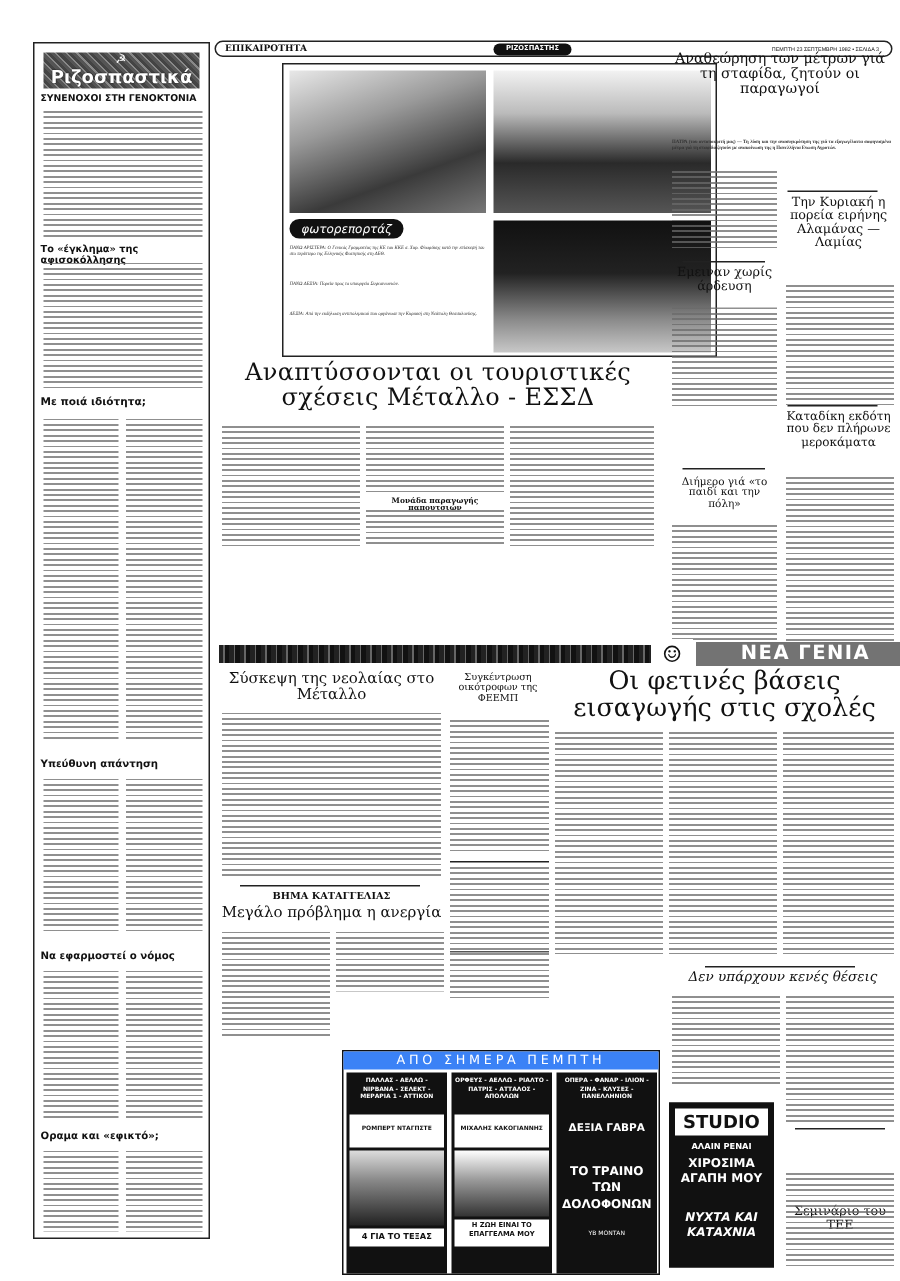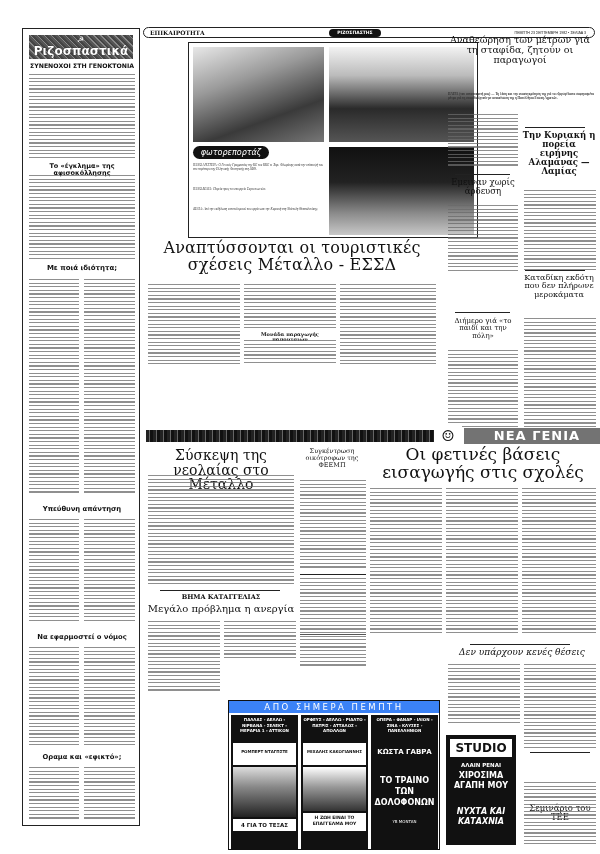--- a/index.html
+++ b/index.html
@@ -2,21 +2,21 @@
 <html><head>
 <meta charset="utf-8">
 <style>
   * { box-sizing: border-box; margin: 0; padding: 0; }
   html, body { width: 600px; height: 854px; background: #ffffff; overflow: hidden; }
   body { position: relative; font-family: "DejaVu Serif", serif; color: #111; }
   .abs { position: absolute; }
   .txt-serif { font-family: "Liberation Serif", serif; font-size: 3.2px; line-height: 4px; color: #333; text-align: justify; overflow: hidden; }
   .lines { background: repeating-linear-gradient(to bottom, #6a6a6a 0px, #6a6a6a 1.2px, transparent 1.2px, transparent 3.6px); opacity: 0.75; }
   .hd-serif { font-family: "DejaVu Serif", serif; font-weight: bold; text-align: center; color: #111; line-height: 1.05; }
-  .hd-sans { font-family: "DejaVu Sans", sans-serif; font-weight: bold; text-align: center; color: #111; line-height: 1.05; }
+  .hd-sans { font-family: "DejaVu Sans", sans-serif; font-weight: bold; text-align: left; color: #111; line-height: 1.05; }
   .rule { background: #222; height: 1px; }
   .photo { background: #2a2a2a; overflow: hidden; }
   .col-box { border: 1px solid #222; }
 </style>
 </head>
 <body>
 
 <div class="abs" style="left:143px; top:27px; width:452px; height:11px; border:1px solid #222; border-radius:6px;">
   <span class="abs" style="left:6px; top:1px; font-family:'DejaVu Serif',serif; font-weight:bold; font-size:6px; line-height:8px;">ΕΠΙΚΑΙΡΟΤΗΤΑ</span>
   <span class="abs" style="left:185px; top:1px; width:52px; height:8px; background:#111; color:#fff; border-radius:4px; font-family:'DejaVu Sans',sans-serif; font-weight:bold; font-size:4.5px; line-height:8px; text-align:center;">ΡΙΖΟΣΠΑΣΤΗΣ</span>
@@ -68,21 +68,21 @@
 <div class="abs lines" style="left:244px; top:284px; width:92px; height:44px;"></div>
 <div class="abs hd-serif" style="left:244px; top:332px; width:92px; font-size:5px;">Μονάδα παραγωγής παπουτσιών</div>
 <div class="abs lines" style="left:244px; top:340px; width:92px; height:24px;"></div>
 <div class="abs lines" style="left:340px; top:284px; width:96px; height:80px;"></div>
 
 <div class="abs hd-serif" style="left:444px; top:35px; width:152px; font-size:9.5px; font-weight:normal;">Αναθεώρηση των μέτρων γιά τη σταφίδα, ζητούν οι παραγωγοί</div>
 <div class="abs txt-serif" style="left:448px; top:92px; width:146px; height:18px; font-weight:bold;">ΠΑΤΡΑ (του ανταποκριτή μας) — Τη λύση και την ανασυγκρότηση της γιά τα εξαγωγέλαιτα σαφηνισμένα μέτρα γιά τη σταφίδα ζητούν με ανακοίνωση της η Πανελλήνια Ενωση Αγροτών.</div>
 <div class="abs lines" style="left:448px; top:114px; width:70px; height:54px;"></div>
 
 <div class="abs rule" style="left:525px; top:127px; width:60px;"></div>
-<div class="abs hd-serif" style="left:522px; top:131px; width:74px; font-size:8.5px; font-weight:bold;">Την Κυριακή η πορεία ειρήνης Αλαμάνας — Λαμίας</div>
+<div class="abs hd-serif" style="left:522px; top:131px; width:74px; font-size:8.5px; font-weight:normal;">Την Κυριακή η πορεία ειρήνης Αλαμάνας — Λαμίας</div>
 <div class="abs lines" style="left:524px; top:190px; width:72px; height:80px;"></div>
 
 <div class="abs rule" style="left:455px; top:174px; width:55px;"></div>
 <div class="abs hd-serif" style="left:448px; top:178px; width:70px; font-size:8.5px; font-weight:normal;">Εμειναν χωρίς άρδευση</div>
 <div class="abs lines" style="left:448px; top:205px; width:70px; height:68px;"></div>
 
 <div class="abs rule" style="left:525px; top:270px; width:60px;"></div>
 <div class="abs hd-serif" style="left:522px; top:274px; width:74px; font-size:8px; font-weight:normal;">Καταδίκη εκδότη που δεν πλήρωνε μεροκάματα</div>
 <div class="abs lines" style="left:524px; top:318px; width:72px; height:110px;"></div>
 
@@ -91,21 +91,21 @@
 <div class="abs lines" style="left:448px; top:350px; width:70px; height:78px;"></div>
 
 <div class="abs" style="left:146px; top:428px; width:452px; height:16px;">
   <div class="abs" style="left:0; top:2px; width:290px; height:12px; background:repeating-linear-gradient(90deg,#222 0 3px,#666 3px 4px,#111 4px 7px);"></div>
   <span class="abs" style="left:288px; top:-2px; width:28px; height:20px; font-size:15px; line-height:20px; text-align:center; background:#fff; color:#111;">☺</span>
   <div class="abs" style="left:318px; top:0; width:146px; height:16px; background:#737373;">
     <span style="display:block; color:#fff; font-family:'DejaVu Sans',sans-serif; font-weight:bold; font-size:13px; line-height:16px; text-align:center; letter-spacing:1px;">ΝΕΑ ΓΕΝΙΑ</span>
   </div>
 </div>
 
-<div class="abs hd-serif" style="left:146px; top:448px; width:150px; font-size:14px; font-weight:normal;">Σύσκεψη της νεολαίας στο Μέταλλο</div>
+<div class="abs hd-serif" style="left:146px; top:448px; width:150px; font-size:10px; font-weight:normal;">Σύσκεψη της νεολαίας στο Μέταλλο</div>
 <div class="abs lines" style="left:148px; top:475px; width:146px; height:110px;"></div>
 
 <div class="abs hd-serif" style="left:298px; top:448px; width:68px; font-size:6.5px; font-weight:normal;">Συγκέντρωση οικότροφων της ΦΕΕΜΠ</div>
 <div class="abs lines" style="left:300px; top:480px; width:66px; height:90px;"></div>
 <div class="abs rule" style="left:300px; top:574px; width:66px;"></div>
 <div class="abs lines" style="left:300px; top:578px; width:66px; height:88px;"></div>
 <div class="abs rule" style="left:300px; top:634px; width:66px; background:#555;"></div>
 
 <div class="abs hd-serif" style="left:368px; top:446px; width:230px; font-size:17px; font-weight:normal;">Οι φετινές βάσεις εισαγωγής στις σχολές</div>
 <div class="abs lines" style="left:370px; top:488px; width:72px; height:148px;"></div>
@@ -137,21 +137,21 @@
 
   <div class="abs" style="left:72px; top:14px; width:67px; height:134px; background:#111;">
     <div class="abs" style="left:2px; top:2px; width:63px; height:22px; color:#fff; font-family:'DejaVu Sans',sans-serif; font-weight:bold; font-size:4px; line-height:5.5px; text-align:center;">ΟΡΦΕΥΣ - ΑΕΛΛΩ - ΡΙΑΛΤΟ - ΠΑΤΡΙΣ - ΑΤΤΑΛΟΣ - ΑΠΟΛΛΩΝ</div>
     <div class="abs" style="left:2px; top:28px; width:63px; height:22px; background:#fff; color:#111; font-family:'DejaVu Sans',sans-serif; font-weight:bold; font-size:4px; line-height:5.5px; text-align:center; padding-top:6px;">ΜΙΧΑΛΗΣ ΚΑΚΟΓΙΑΝΝΗΣ</div>
     <div class="abs" style="left:2px; top:52px; width:63px; height:44px; background:linear-gradient(180deg,#fff 0%,#999 45%,#333 100%);"></div>
     <div class="abs" style="left:2px; top:98px; width:63px; height:18px; background:#fff; color:#111; font-family:'DejaVu Sans',sans-serif; font-weight:bold; font-size:4.5px; line-height:6px; text-align:center; padding-top:2px;">Η ΖΩΗ ΕΙΝΑΙ ΤΟ ΕΠΑΓΓΕΛΜΑ ΜΟΥ</div>
   </div>
 
   <div class="abs" style="left:142px; top:14px; width:67px; height:134px; background:#111;">
     <div class="abs" style="left:2px; top:2px; width:63px; height:22px; color:#fff; font-family:'DejaVu Sans',sans-serif; font-weight:bold; font-size:4px; line-height:5.5px; text-align:center;">ΟΠΕΡΑ - ΦΑΝΑΡ - ΙΛΙΟΝ - ΖΙΝΑ - ΚΛΥΣΕΣ - ΠΑΝΕΛΛΗΝΙΟΝ</div>
-    <div class="abs" style="left:2px; top:30px; width:63px; height:14px; color:#fff; font-family:'DejaVu Sans',sans-serif; font-weight:bold; font-size:7px; line-height:14px; text-align:center;">ΚΩΣΤΑ ΓΑΒΡΑ</div>
+    <div class="abs" style="left:2px; top:30px; width:63px; height:14px; color:#fff; font-family:'DejaVu Sans',sans-serif; font-weight:bold; font-size:7px; line-height:14px; text-align:center;">ΔΕΞΙΑ ΓΑΒΡΑ</div>
     <div class="abs" style="left:2px; top:60px; width:63px; height:34px; color:#fff; font-family:'DejaVu Sans',sans-serif; font-weight:bold; font-size:8px; line-height:11px; text-align:center;">ΤΟ ΤΡΑΙΝΟ ΤΩΝ ΔΟΛΟΦΟΝΩΝ</div>
     <div class="abs" style="left:2px; top:102px; width:63px; height:10px; color:#fff; font-family:'DejaVu Sans',sans-serif; font-size:4px; line-height:10px; text-align:center;">ΥΒ ΜΟΝΤΑΝ</div>
   </div>
 </div>
 
 <div class="abs" style="left:446px; top:735px; width:70px; height:110px; background:#111; border:2px solid #111;">
   <div class="abs" style="left:2px; top:2px; width:62px; height:18px; background:#fff; color:#111; font-family:'DejaVu Sans',sans-serif; font-weight:bold; font-size:12px; line-height:18px; text-align:center;">STUDIO</div>
   <div class="abs" style="left:2px; top:24px; width:62px; color:#fff; font-family:'DejaVu Sans',sans-serif; font-weight:bold; font-size:5.5px; line-height:8px; text-align:center;">ΑΛΑΙΝ ΡΕΝΑΙ</div>
   <div class="abs" style="left:2px; top:34px; width:62px; color:#fff; font-family:'DejaVu Sans',sans-serif; font-weight:bold; font-size:8px; line-height:10px; text-align:center;">ΧΙΡΟΣΙΜΑ ΑΓΑΠΗ ΜΟΥ</div>
   <div class="abs" style="left:2px; top:70px; width:62px; color:#fff; font-family:'DejaVu Sans',sans-serif; font-weight:bold; font-size:8px; line-height:10px; text-align:center; font-style:italic;">ΝΥΧΤΑ ΚΑΙ ΚΑΤΑΧΝΙΑ</div>

